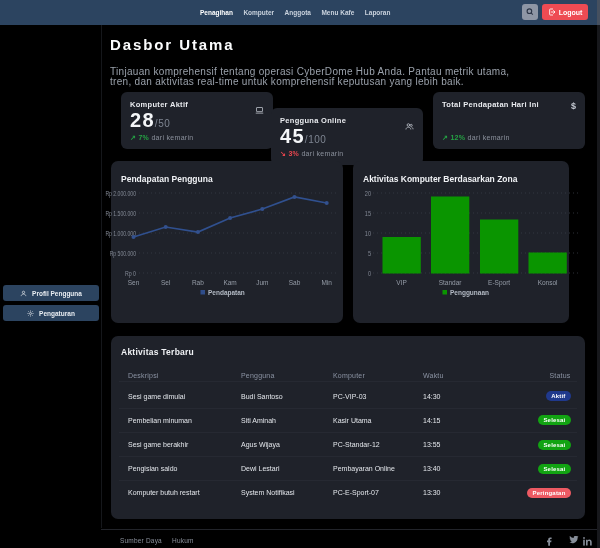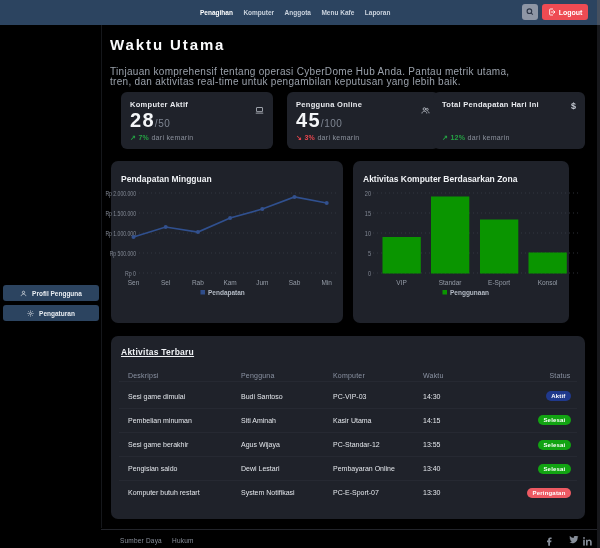--- a/index.html
+++ b/index.html
@@ -80,52 +80,52 @@
   <span>Profil Pengguna</span>
 </div>
 <div class="sidebtn abs" style="top:305px;">
   <svg width="7" height="7" viewBox="0 0 24 24" fill="none" stroke="#fff" stroke-width="2">
       <circle cx="12" cy="12" r="3.2"></circle>
       <path d="M12 1.5v4M12 18.5v4M1.5 12h4M18.5 12h4M4.6 4.6l2.8 2.8M16.6 16.6l2.8 2.8M19.4 4.6l-2.8 2.8M7.4 16.6l-2.8 2.8"></path>
     </svg>
   <span>Pengaturan</span>
 </div>
 
-<div id="title" class="abs">Waktu Utama</div>
+<div id="title" class="abs">Dasbor Utama</div>
 <div class="sub abs" style="top:65.5px;">Tinjauan komprehensif tentang operasi CyberDome Hub Anda. Pantau metrik utama,</div>
-<div class="sub abs" style="top:75.5px;">tren, dan aktivitas real-time untuk pengambilan keputusan yang lebih baik.</div>
+<div class="sub abs" style="top:75.5px;">tren, dan aktivitas real-time untuk komprehensif keputusan yang lebih baik.</div>
 
 <div class="card abs" style="left:121px;">
   <div class="cardlabel abs">Komputer Aktif</div>
   <div class="cardicon abs"><svg width="9" height="9" viewBox="0 0 24 24" fill="none" stroke="#c4c9d2" stroke-width="2">
         <rect x="4" y="4" width="16" height="11" rx="1"></rect>
         <path d="M2 19h20"></path>
       </svg></div>
   <div class="bignum abs">28<span class="denom">/50</span></div>
   <div class="change abs"><span class="up">↗ 7%</span> dari kemarin</div>
 </div>
-<div class="card abs" style="left:287px;">
+<div class="card abs" style="left:271px;margin-top:16px;">
   <div class="cardlabel abs">Pengguna Online</div>
   <div class="cardicon abs"><svg width="9" height="9" viewBox="0 0 24 24" fill="none" stroke="#c4c9d2" stroke-width="2">
         <circle cx="9" cy="8" r="3.4"></circle>
         <path d="M2.5 20c0-3.5 2.8-6 6.5-6s6.5 2.5 6.5 6"></path>
         <circle cx="16.5" cy="9" r="2.8"></circle>
         <path d="M17.5 14.2c2.4.5 4 2.6 4 5.3"></path>
       </svg></div>
   <div class="bignum abs">45<span class="denom">/100</span></div>
   <div class="change abs"><span class="down">↘ 3%</span> dari kemarin</div>
 </div>
 <div class="card abs" style="left:433px;text-align:center;">
   <div class="cardlabel abs">Total Pendapatan Hari Ini</div>
   <div class="cardicon abs" style="font-size:9px;font-weight:bold;">$</div>
   <div class="change abs"><span class="up">↗ 12%</span> dari kemarin</div>
 </div>
 
 <div class="panel abs" style="left:111px; top:161px; width:232px; height:162px;">
-  <div class="ptitle abs" style="left:10px; top:13px;">Pendapatan Mingguan</div>
+  <div class="ptitle abs" style="left:10px; top:13px;">Pendapatan Pengguna</div>
   <svg class="abs" style="left:0; top:0; overflow:visible;" width="232" height="162">
     <g stroke="#383c46" stroke-width="0.8" stroke-dasharray="1,3">
       <line x1="20" y1="32" x2="227" y2="32"></line>
       <line x1="20" y1="52" x2="227" y2="52"></line>
       <line x1="20" y1="72" x2="227" y2="72"></line>
       <line x1="20" y1="92" x2="227" y2="92"></line>
       <line x1="20" y1="112" x2="227" y2="112"></line>
     </g>
     <g fill="#828894" font-size="7" text-anchor="end">
       <text transform="translate(25,34.5) scale(0.73,1)">Rp 2.000.000</text>
@@ -186,21 +186,21 @@
         <text x="97.1" y="124">Standar</text>
       <text x="146.1" y="124">E-Sport</text>
         <text x="194.6" y="124">Konsol</text>
     </g>
     <rect x="89.5" y="129" width="4.5" height="4.5" fill="#0a9500"></rect>
     <text x="97" y="133.5" fill="#b3bac4" font-size="6.5" font-weight="bold">Penggunaan</text>
   </svg>
 </div>
 
 <div id="tablepanel" class="panel abs">
-  <div class="ptitle abs" style="left:10px; top:11px; letter-spacing:0.25px;text-decoration:underline;">Aktivitas Terbaru</div>
+  <div class="ptitle abs" style="left:10px; top:11px; letter-spacing:0.25px;">Aktivitas Terbaru</div>
   <div class="abs" style="left:0; top:0; width:474px;">
 
     <div class="abs" style="left:17px; top:35.5px; font-size:7px; color:#8b93a3; letter-spacing:0.2px;">Deskripsi</div>
     <div class="abs" style="left:130px; top:35.5px; font-size:7px; color:#8b93a3; letter-spacing:0.2px;">Pengguna</div>
     <div class="abs" style="left:222px; top:35.5px; font-size:7px; color:#8b93a3; letter-spacing:0.2px;">Komputer</div>
     <div class="abs" style="left:312px; top:35.5px; font-size:7px; color:#8b93a3; letter-spacing:0.2px;">Waktu</div>
     <div class="abs" style="right:14.5px; top:35.5px; font-size:7px; color:#8b93a3; letter-spacing:0.2px;">Status</div>
     <div class="abs" style="left:8px; top:44.5px; width:458px; height:1px; background:#262932;"></div>
   </div>
   <div id="rows" class="abs" style="left:0; top:0; width:474px;">

